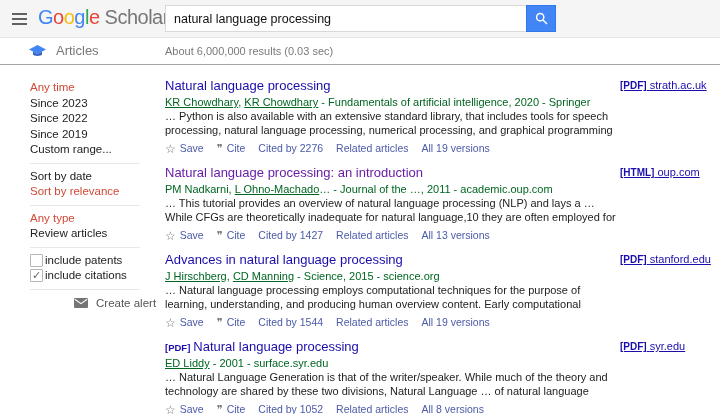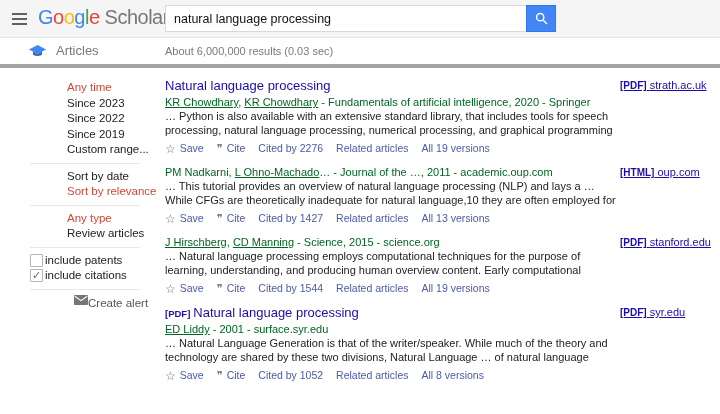--- a/index.html
+++ b/index.html
@@ -16,34 +16,34 @@
   .searchbox{position:absolute;left:165px;top:5px;width:360px;height:25px;background:#fff;
              border:1px solid #d9d9d9;border-right:none;}
   .search-input{width:100%;height:100%;border:none;outline:none;padding:0 8px;
                 font-size:12.5px;color:#111;font-family:"Liberation Sans",sans-serif;box-sizing:border-box;background:transparent;}
   .searchbtn{position:absolute;left:526px;top:5px;width:30px;height:27px;background:#4285f4;
              border:1px solid #3079ed;box-sizing:border-box;cursor:pointer;
              display:flex;align-items:center;justify-content:center;}
 
   
   .subheader{position:absolute;top:38px;left:0;right:0;height:26px;background:#fff;
-             border-bottom:4px solid #a3a3a3;}
+             border-bottom:1px solid #a3a3a3;}
   .cap-icon{position:absolute;left:29px;top:6px;cursor:pointer;}
   .articles-label{position:absolute;left:56px;top:5px;font-size:13px;color:#777;cursor:pointer;}
   .stats{position:absolute;left:165px;top:7px;font-size:11px;color:#7a7a7a;}
 
   
   .sidebar{position:absolute;left:30px;top:80px;width:128px;font-size:11.5px;color:#222;}
-  .side-link{display:block;line-height:15.5px;cursor:pointer;color:#222;margin-left:37px;}
+  .side-link{display:block;line-height:15.5px;cursor:pointer;color:#222;}
   .side-link.active{color:#d14836;}
   .divider{border-top:1px solid #e8e8e8;margin:5px 0;width:110px;}
   .check-row{display:flex;align-items:center;gap:2px;line-height:15.5px;cursor:pointer;}
   .checkbox{width:11px;height:11px;border:1px solid #b6b6b6;border-radius:1px;background:#fff;
             font-size:11px;line-height:10px;color:#666;text-align:center;flex:0 0 auto;}
-  .alert-row{display:flex;align-items:flex-start;margin-top:5px;color:#555;cursor:pointer;line-height:16px;padding-left:44px;}
+  .alert-row{display:flex;align-items:center;gap:8px;margin-top:5px;color:#555;cursor:pointer;line-height:16px;padding-left:44px;}
 
   
   .results{position:absolute;left:165px;top:78px;width:555px;}
   .result{position:relative;width:452px;margin-bottom:9px;}
   .r-title{font-size:13px;line-height:16px;color:#1a0dab;cursor:pointer;white-space:nowrap;}
   .result.visited .r-title{color:#681da8;}
   .r-tag{font-size:9.5px;font-weight:bold;margin-right:3px;}
   .r-tag:empty{margin-right:0;}
   .r-meta{font-size:11px;line-height:15px;color:#006621;white-space:nowrap;}
   .r-meta .seg-link{text-decoration:underline;cursor:pointer;}
@@ -143,39 +143,41 @@
             <span>Cite</span>
           </span>
         <span class="action">Cited by 2276</span>
         <span class="action">Related articles</span>
         <span class="action">All 19 versions</span>
       </div>
       <span class="side-pub"><span class="tag">[PDF]</span> <span>strath.ac.uk</span></span>
     </div>
 
     <div class="result visited">
+      <div class="r-title"><span class="r-tag"></span><span><span class="seg-b">Natural language processing</span><span>: an introduction</span></span></div>
       <div class="r-meta"><span>PM Nadkarni, </span><span class="seg-link">L Ohno-Machado</span><span>… - Journal of the …, 2011 - academic.oup.com</span></div>
       <div class="r-snippet"><span>… This tutorial provides an overview of </span><span class="seg-b">natural language processing</span><span> (NLP) and lays a … While CFGs are theoretically inadequate for </span><span class="seg-b">natural language</span><span>,10 they are often employed for NLP in …</span></div>
       <div class="r-actions">
         <span class="action">
             <span class="icon-star">☆</span>
             <span>Save</span>
           </span>
         <span class="action">
             <span class="icon-cite">❞</span>
             <span>Cite</span>
           </span>
         <span class="action">Cited by 1427</span>
         <span class="action">Related articles</span>
         <span class="action">All 13 versions</span>
       </div>
       <span class="side-pub"><span class="tag">[HTML]</span> <span>oup.com</span></span>
     </div>
 
     <div class="result">
+      <div class="r-title"><span class="r-tag"></span><span><span>Advances in </span><span class="seg-b">natural language processing</span></span></div>
       <div class="r-meta"><span class="seg-link">J Hirschberg</span><span>, </span><span class="seg-link">CD Manning</span><span> - Science, 2015 - science.org</span></div>
       <div class="r-snippet"><span>… </span><span class="seg-b">Natural language processing</span><span> employs computational techniques for the purpose of learning, understanding, and producing human </span><span class="seg-b">overview</span><span> content. Early computational approaches …</span></div>
       <div class="r-actions">
         <span class="action">
             <span class="icon-star">☆</span>
             <span>Save</span>
           </span>
         <span class="action">
             <span class="icon-cite">❞</span>
             <span>Cite</span>

